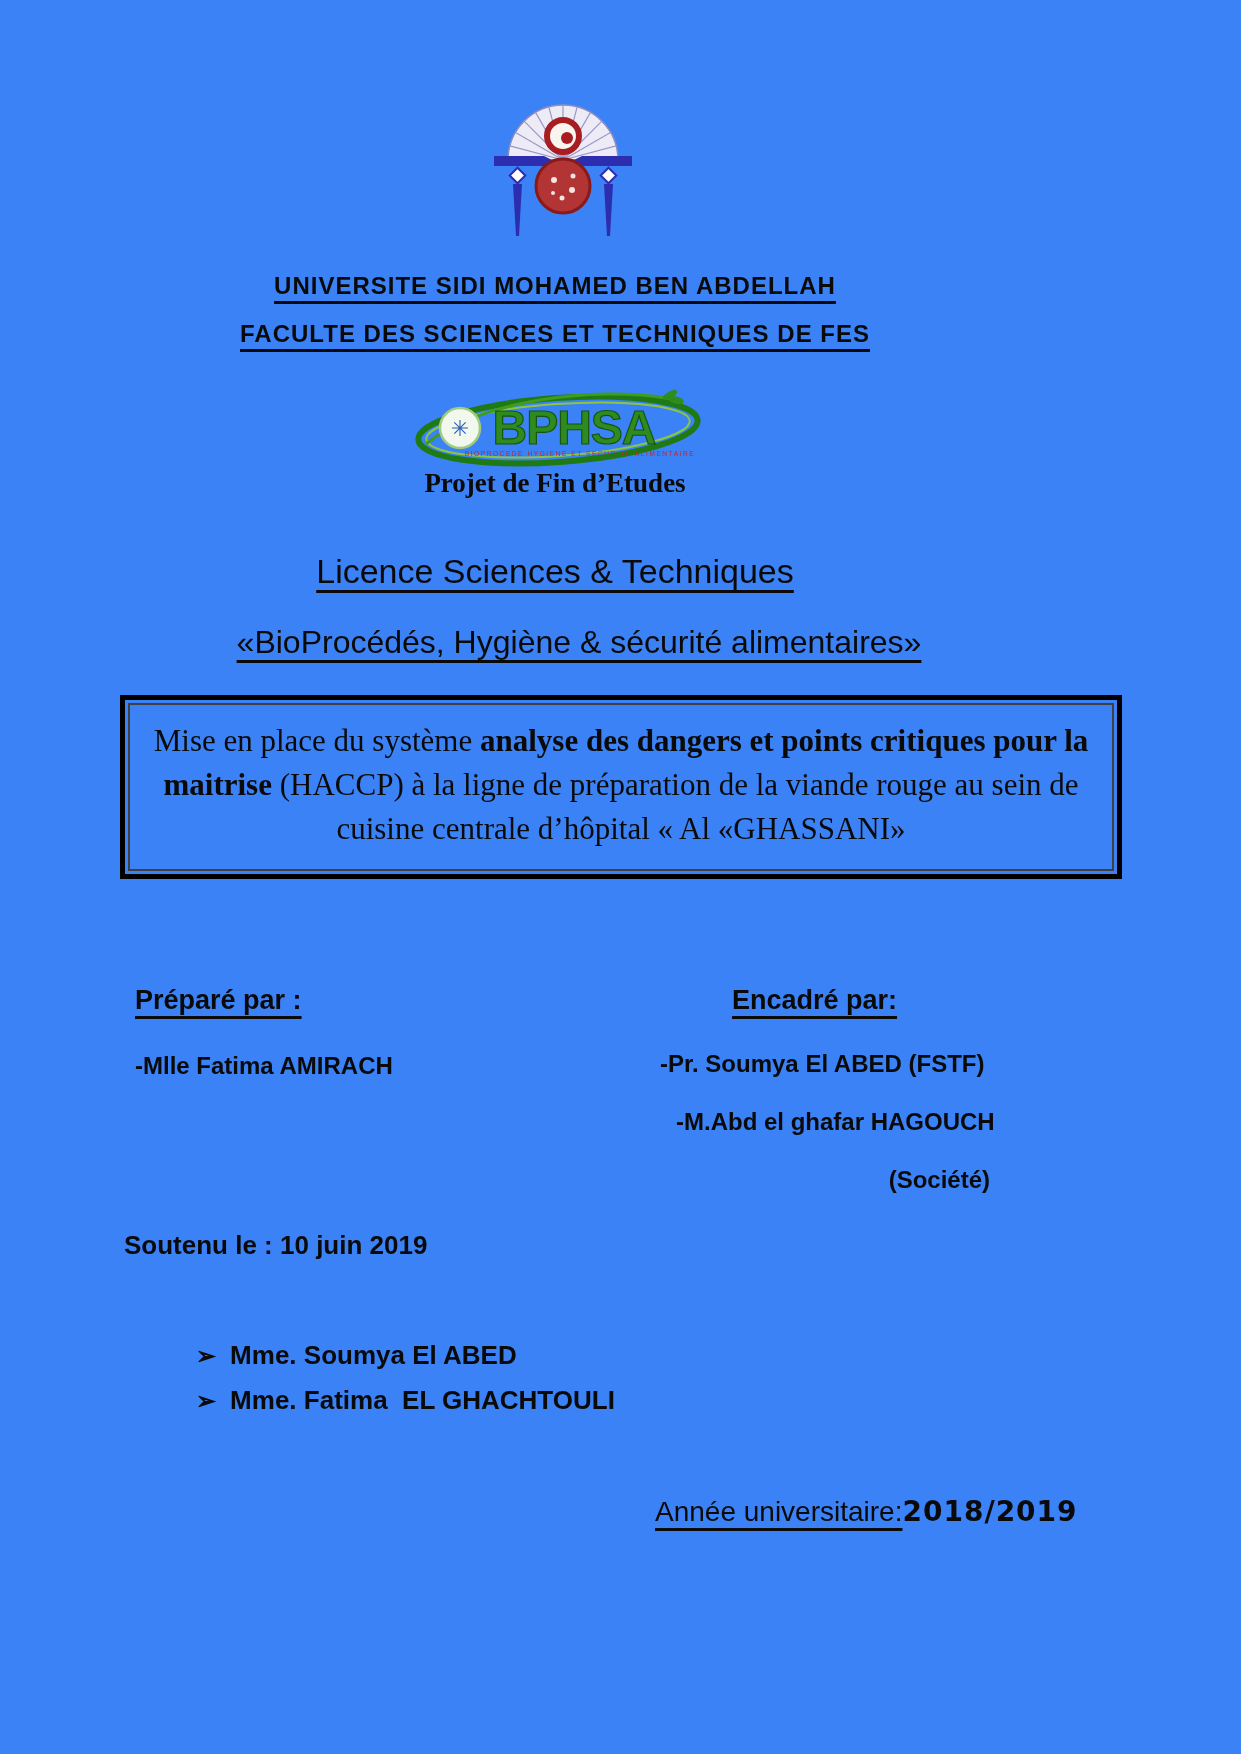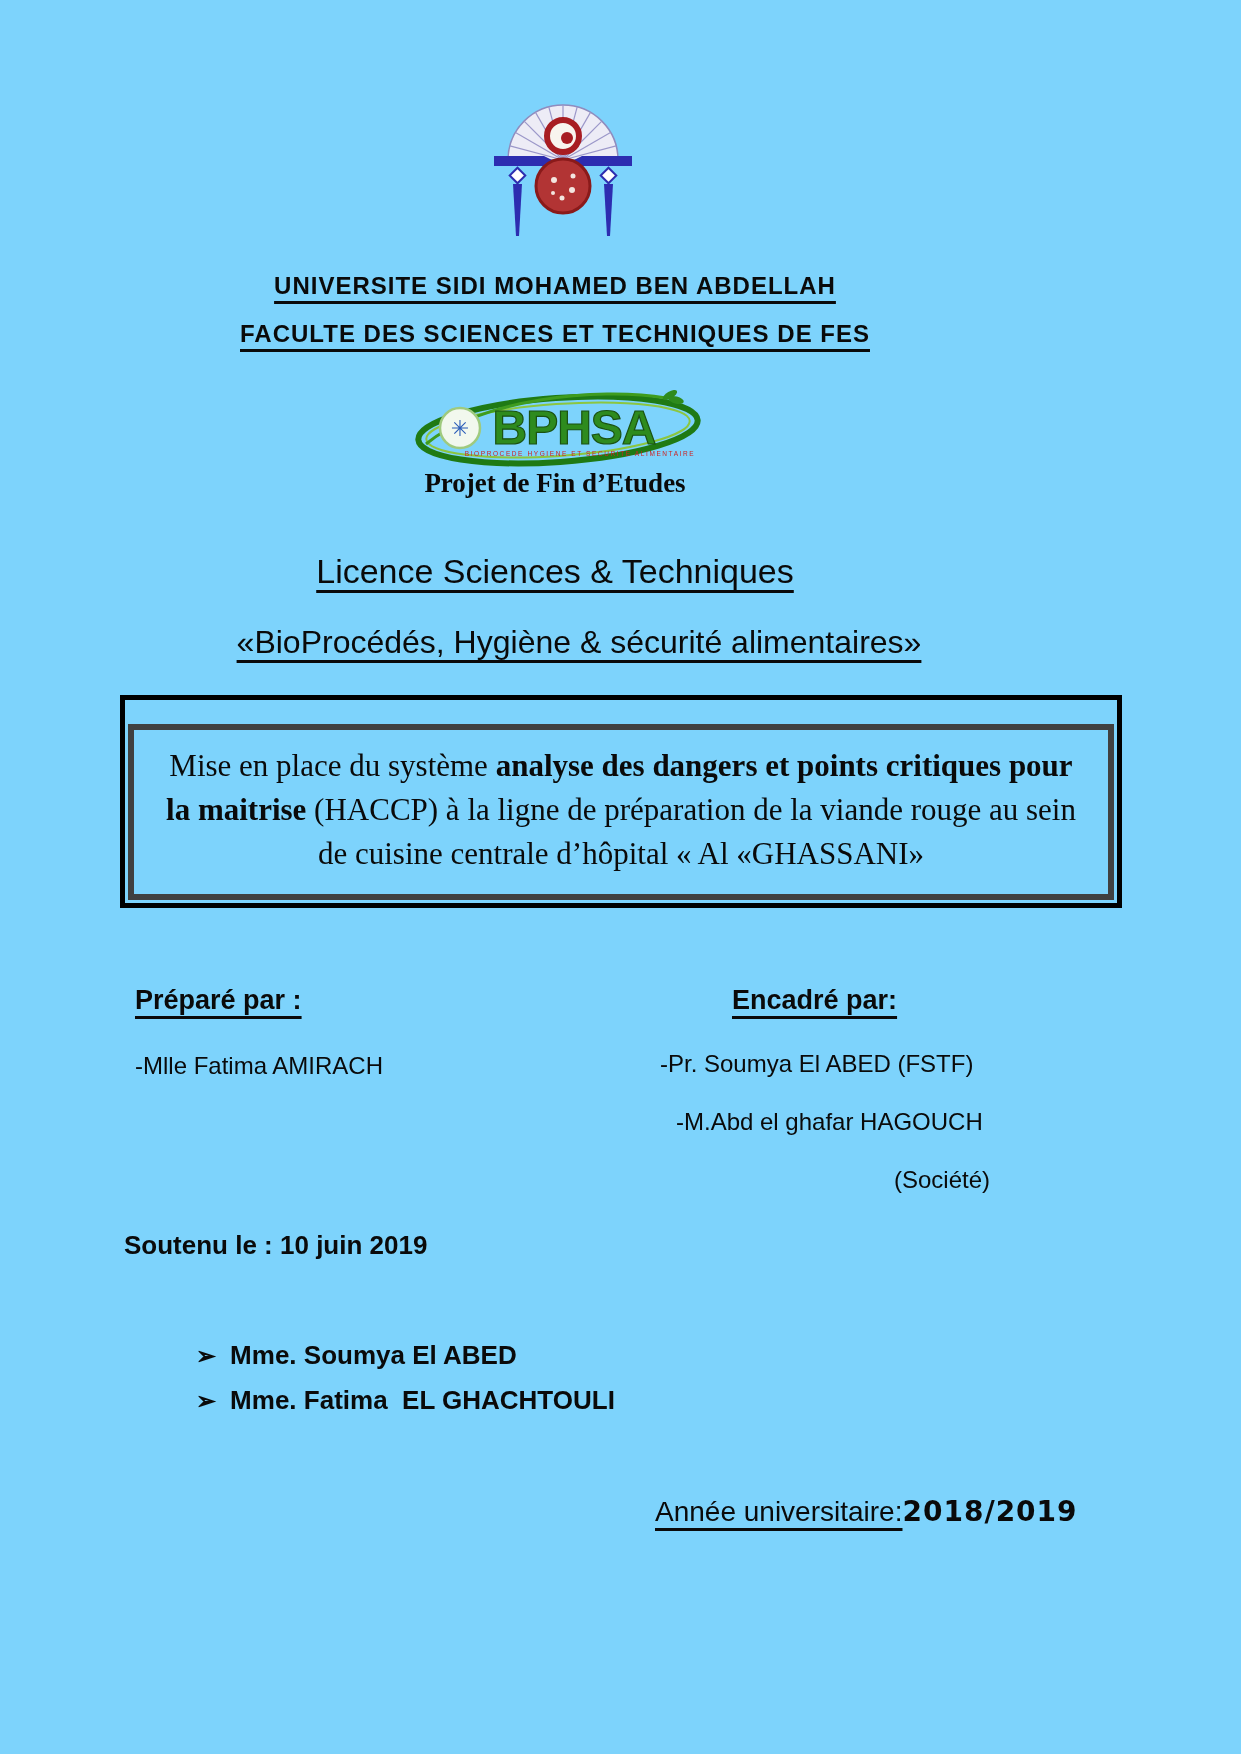--- a/index.html
+++ b/index.html
@@ -1,19 +1,19 @@
 <!DOCTYPE html>
 <html><head>
 <meta charset="utf-8">
 <style>
   html,body{margin:0;padding:0;background:#ffffff;}
   .page{
     position:relative;
     width:1241px;height:1754px;
-    background:#7dd3fc;
+    background:#3b82f6;
     font-family:"Liberation Sans", sans-serif;
     color:#0a0a0a;
     overflow:hidden;
   }
   .centered{position:absolute;left:0;width:1110px;text-align:center;}
   .u{text-decoration:underline;text-decoration-thickness:2.5px;text-underline-offset:7px;}
   .heading{
     font-weight:bold;font-size:24px;letter-spacing:1px;
   }
   .serif{font-family:"Liberation Serif", serif;}
@@ -25,31 +25,31 @@
   #fac-line{top:320px;}
   #projet-line{top:468px;font-size:27px;font-weight:bold;}
   #licence-line{top:552px;font-size:34px;}
   #specialty-line{top:624px;font-size:32px;padding-left:24px;}
 
   #title-box{
     position:absolute;left:120px;top:695px;width:1002px;
     border:5px solid #000;padding:3px;box-sizing:border-box;
   }
   #title-box-inner{
-    border:6px solid #404040;
+    border:2px solid #404040;
     padding:14px 20px 18px 20px;
     text-align:center;
-    font-size:31px;line-height:44px;margin-top:21px;
+    font-size:31px;line-height:44px;
   }
   #title-box-inner .bold-seg{font-weight:bold;}
 
   .col-left{position:absolute;left:135px;top:985px;width:470px;}
   .col-right{position:absolute;left:660px;top:985px;width:460px;}
   .label{font-size:27px;font-weight:bold;}
-  .cred-line{font-size:24px;font-weight:normal;}
+  .cred-line{font-size:24px;font-weight:bold;}
   #prepared-name{margin-top:36px;}
   #supervised-label{margin-left:72px;}
   #supervisor-1{margin-top:34px;}
   #supervisor-2{margin-top:30px;margin-left:16px;}
   #supervisor-3{margin-top:30px;text-align:right;padding-right:130px;}
 
   #soutenu-line{position:absolute;left:124px;top:1230px;font-size:26px;font-weight:bold;}
   #jury-intro{position:absolute;left:135px;top:1290px;font-size:26px;font-weight:bold;}
   #jury-list{position:absolute;left:196px;top:1340px;font-size:26px;font-weight:bold;}
   .jury-item{margin-bottom:14px;white-space:pre-wrap;}

